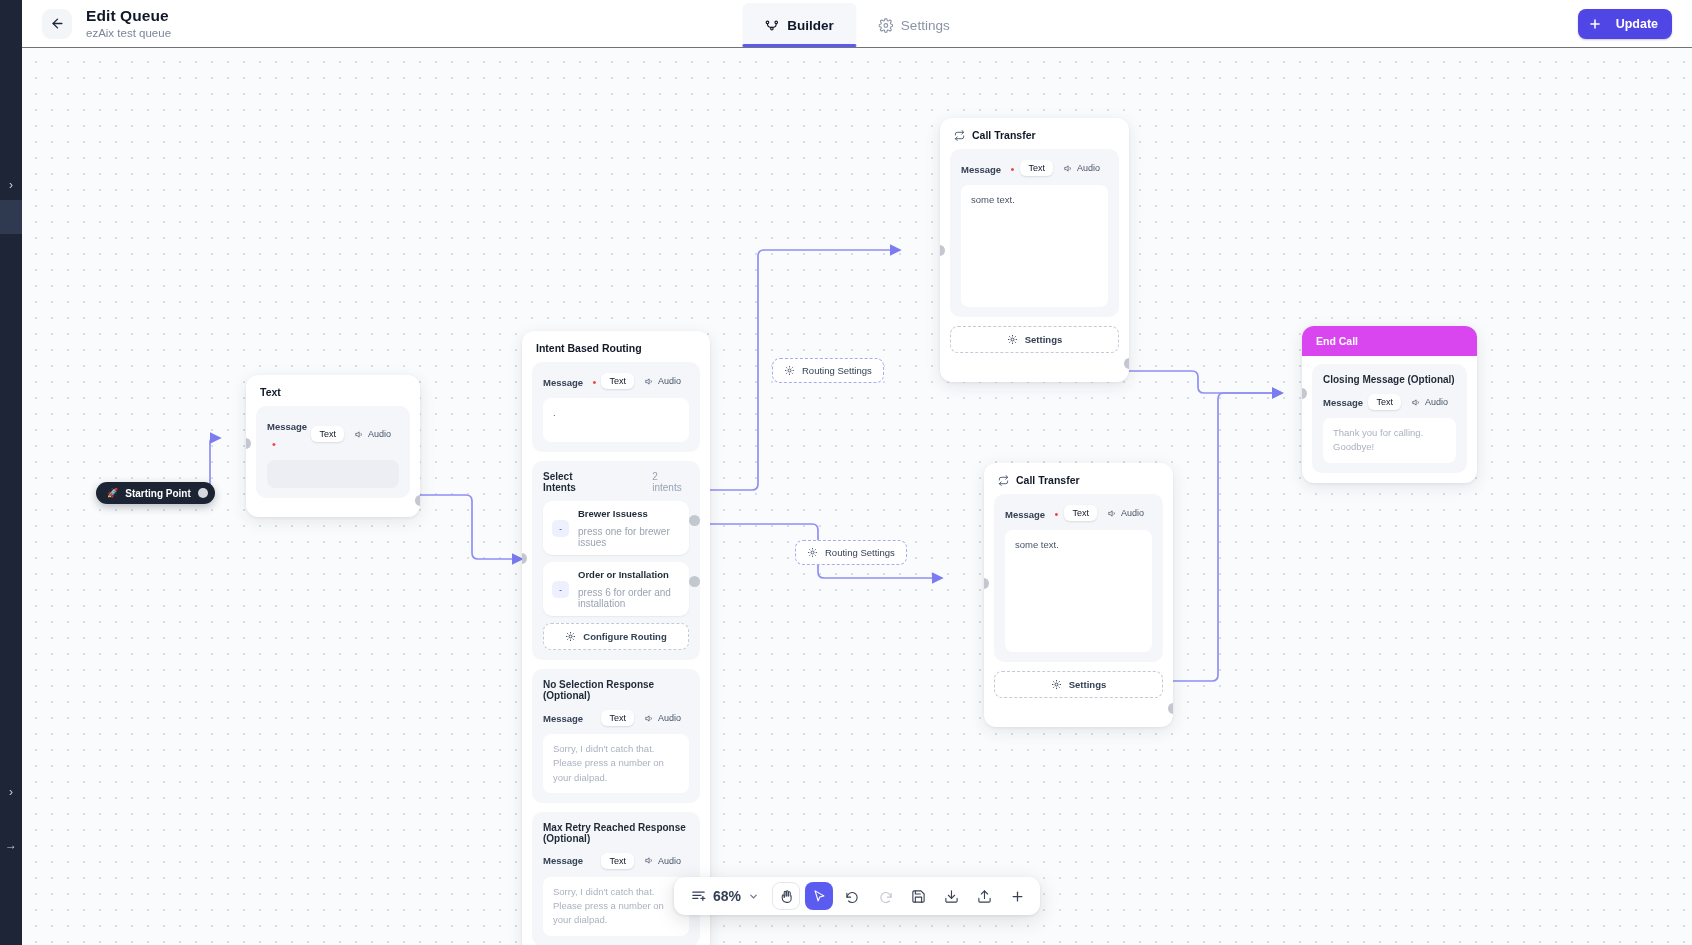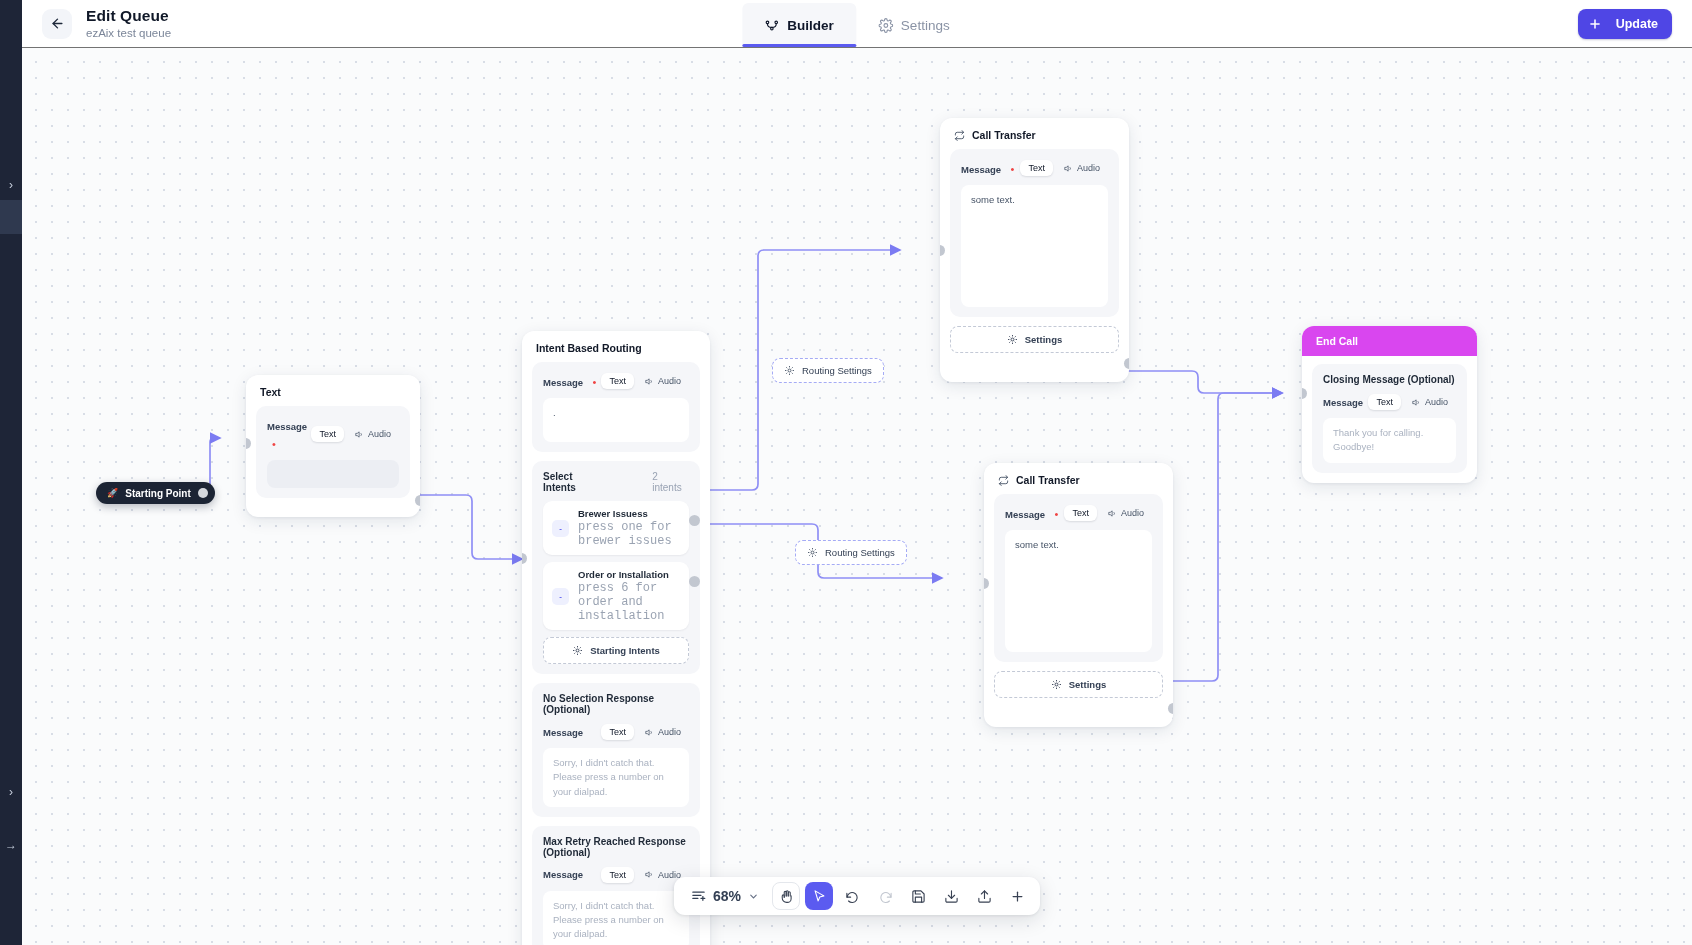--- a/index.html
+++ b/index.html
@@ -128,21 +128,21 @@
     background: #ffffff; border-radius: 9px; padding: 7px 9px;
     display: flex; align-items: center; gap: 9px; margin-bottom: 7px;
     position: relative; box-shadow: 0 1px 2px rgba(16,24,40,.06); cursor: pointer;
   }
   .intent-key {
     width: 17px; height: 17px; border-radius: 5px; background: #eef0fe;
     color: #5b5bf0; font-size: 8px; font-weight: bold;
     display: flex; align-items: center; justify-content: center; flex: none;
   }
   .intent-name { font-size: 9.5px; font-weight: bold; color: #1f2937; }
-  .intent-desc { font-size: 12px; color: #9aa3b2; margin-top: 1px; font-family: Liberation Mono, monospace; }
+  .intent-desc { font-size: 10px; color: #9aa3b2; margin-top: 7px; }
 
   .dashed-btn {
     border: 1px dashed #c3c9d6; background: #ffffff; border-radius: 8px;
     padding: 7px; width: 100%; cursor: pointer;
     display: flex; align-items: center; justify-content: center; gap: 7px;
     font-size: 9.5px; color: #344054; font-weight: bold;
   }
 
   
   .handle {
@@ -359,21 +359,21 @@
               <span class="intent-desc" style="display:block">press 6 for order and installation</span>
             </span>
             <span class="handle" style="right:-11px; top:14px;"></span>
           </div>
 
           <button class="dashed-btn">
             <svg width="11" height="11" viewBox="0 0 24 24" fill="none" stroke="currentColor" stroke-width="2">
               <circle cx="12" cy="12" r="3.2"></circle>
               <path d="M12 2.2v3M12 18.8v3M2.2 12h3M18.8 12h3M5 5l2.1 2.1M16.9 16.9L19 19M19 5l-2.1 2.1M7.1 16.9L5 19"></path>
             </svg>
-            <span>Starting Intents</span>
+            <span>Configure Routing</span>
           </button>
         </div>
 
         <div class="panel">
           <div class="sect-title" style="margin-bottom:9px;">No Selection Response (Optional)</div>
           <div class="row">
             <span class="lbl">Message</span>
             <div class="seg">
               <button class="seg-btn on">Text</button>
               <button class="seg-btn">

